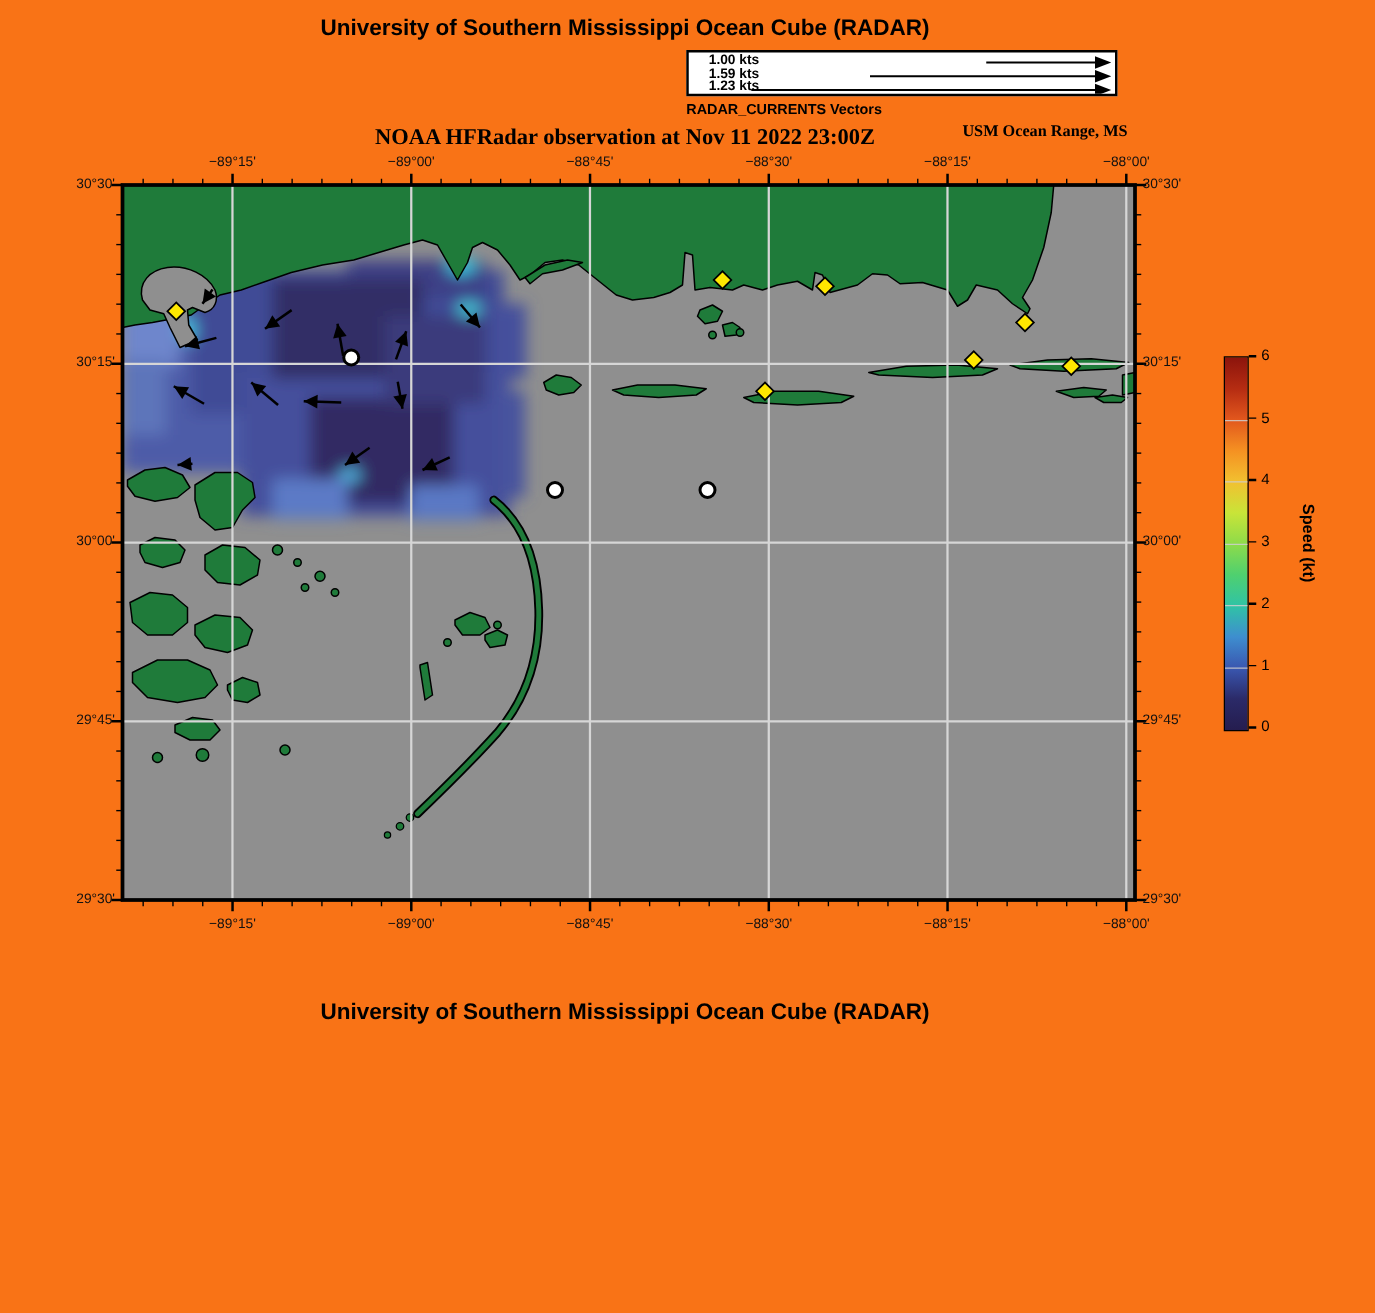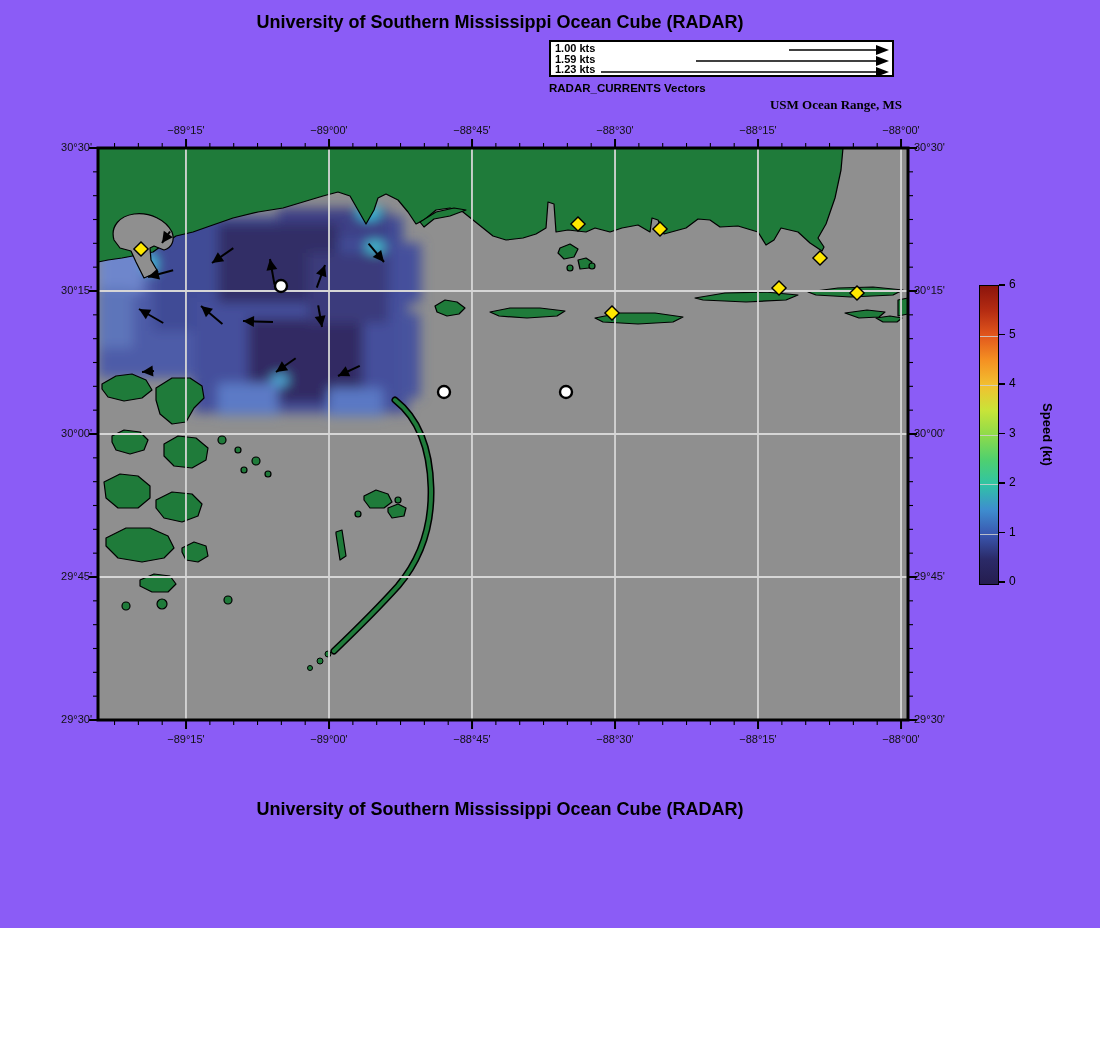--- a/index.html
+++ b/index.html
@@ -1,36 +1,36 @@
 <!DOCTYPE html>
 <html style="--sea: #8f8f8f; --land: #1f7b3a; --grid: #d6d6d6; --frame: #000000; --ndbc: #ffe800; --usm-fill: #ffffff; --vector: #000000;"><head>
 <meta charset="utf-8">
 <style>
   html,body{margin:0;padding:0;background:#ffffff;}
-  .page{position:relative;width:1100px;height:928px;background:#8b5cf6;overflow:hidden;
+  .page{position:relative;width:1100px;height:1050px;background:#f97316;overflow:hidden;
         font-family:"Liberation Sans",sans-serif;text-decoration:underline;}
   .title-top{position:absolute;left:0;top:12px;width:1000px;text-align:center;
         font-size:18px;font-weight:bold;color:#000;}
   .title-bottom{position:absolute;left:0;top:799px;width:1000px;text-align:center;
         font-size:18px;font-weight:bold;color:#000;}
   .subtitle{position:absolute;left:100px;top:99px;width:800px;text-align:center;
         font-family:"Liberation Serif",serif;font-size:18px;font-weight:bold;color:#000;}
   .region-label{position:absolute;left:756px;top:97px;width:160px;text-align:center;
         font-family:"Liberation Serif",serif;font-size:13px;font-weight:bold;color:#000;}
   .legend{position:absolute;left:110px;top:36px;}
   .legend-row{display:flex;align-items:center;height:16px;}
   .legend-label{font-size:12.5px;font-weight:bold;color:#000;margin-left:3px;}
   .sym{width:16px;height:16px;position:relative;flex:0 0 16px;}
   .sym-circle{position:absolute;left:2px;top:2px;width:10px;height:10px;border-radius:50%;
         background:#fff;border:2px solid #000;}
   .sym-diamond{position:absolute;left:3px;top:3px;width:9px;height:9px;background:var(--ndbc,#ffe800);
         border:1.5px solid #000;transform:rotate(45deg);}
   .scalebox{position:absolute;left:549px;top:40px;width:341px;height:33px;background:#fff;
         border:2.5px solid #000;}
-  .scalebox-labels{position:absolute;left:4px;top:1px;}
+  .scalebox-labels{position:absolute;left:16px;top:1px;}
   .scalebox-labels div{font-size:11px;font-weight:bold;line-height:10.5px;color:#000;}
   .scale-caption{position:absolute;left:549px;top:82px;font-size:11.5px;font-weight:bold;color:#000;}
   .map-svg{position:absolute;left:98px;top:148px;overflow:visible;}
   .axlab{position:absolute;font-size:11px;color:#111;white-space:nowrap;}
   .cbar{position:absolute;left:979px;top:285px;width:20px;height:300px;border:1.5px solid #000;box-sizing:border-box;}
   .cbar-line{position:absolute;left:0;width:100%;height:1px;background:#cfcfcf;opacity:.85;}
   .cbar-tick{position:absolute;width:6px;height:1.5px;background:#000;}
   .cbar-lab{position:absolute;font-size:12px;color:#000;}
   .cbar-title{position:absolute;width:120px;text-align:center;font-size:13px;font-weight:bold;color:#000;
         transform:rotate(90deg);}
@@ -53,20 +53,21 @@
         <line x1="238" y1="8" x2="329" y2="8" stroke="#000" stroke-width="1.6"></line>
         <path d="M338,8 L325,3 L325,13 Z" fill="#000"></path>
         <line x1="145" y1="19" x2="329" y2="19" stroke="#000" stroke-width="1.6"></line>
         <path d="M338,19 L325,14 L325,24 Z" fill="#000"></path>
         <line x1="50" y1="30" x2="329" y2="30" stroke="#000" stroke-width="1.6"></line>
         <path d="M338,30 L325,25 L325,35 Z" fill="#000"></path>
       </svg>
   </div>
   <div class="scale-caption">RADAR_CURRENTS Vectors</div>
 
+  <div class="subtitle">NOAA HFRadar observation at Nov 11 2022 23:00Z</div>
   <div class="region-label">USM Ocean Range, MS</div>
 
   <svg class="map-svg" id="mapSvg" width="810" height="572" viewBox="0 0 810 572">
     <defs>
       <filter id="blobBlur" x="-20%" y="-20%" width="140%" height="140%">
           <feGaussianBlur stdDeviation="6"></feGaussianBlur>
         </filter>
       <clipPath id="mapClip">
           <rect x="0" y="0" width="810" height="572"></rect>
         </clipPath>

